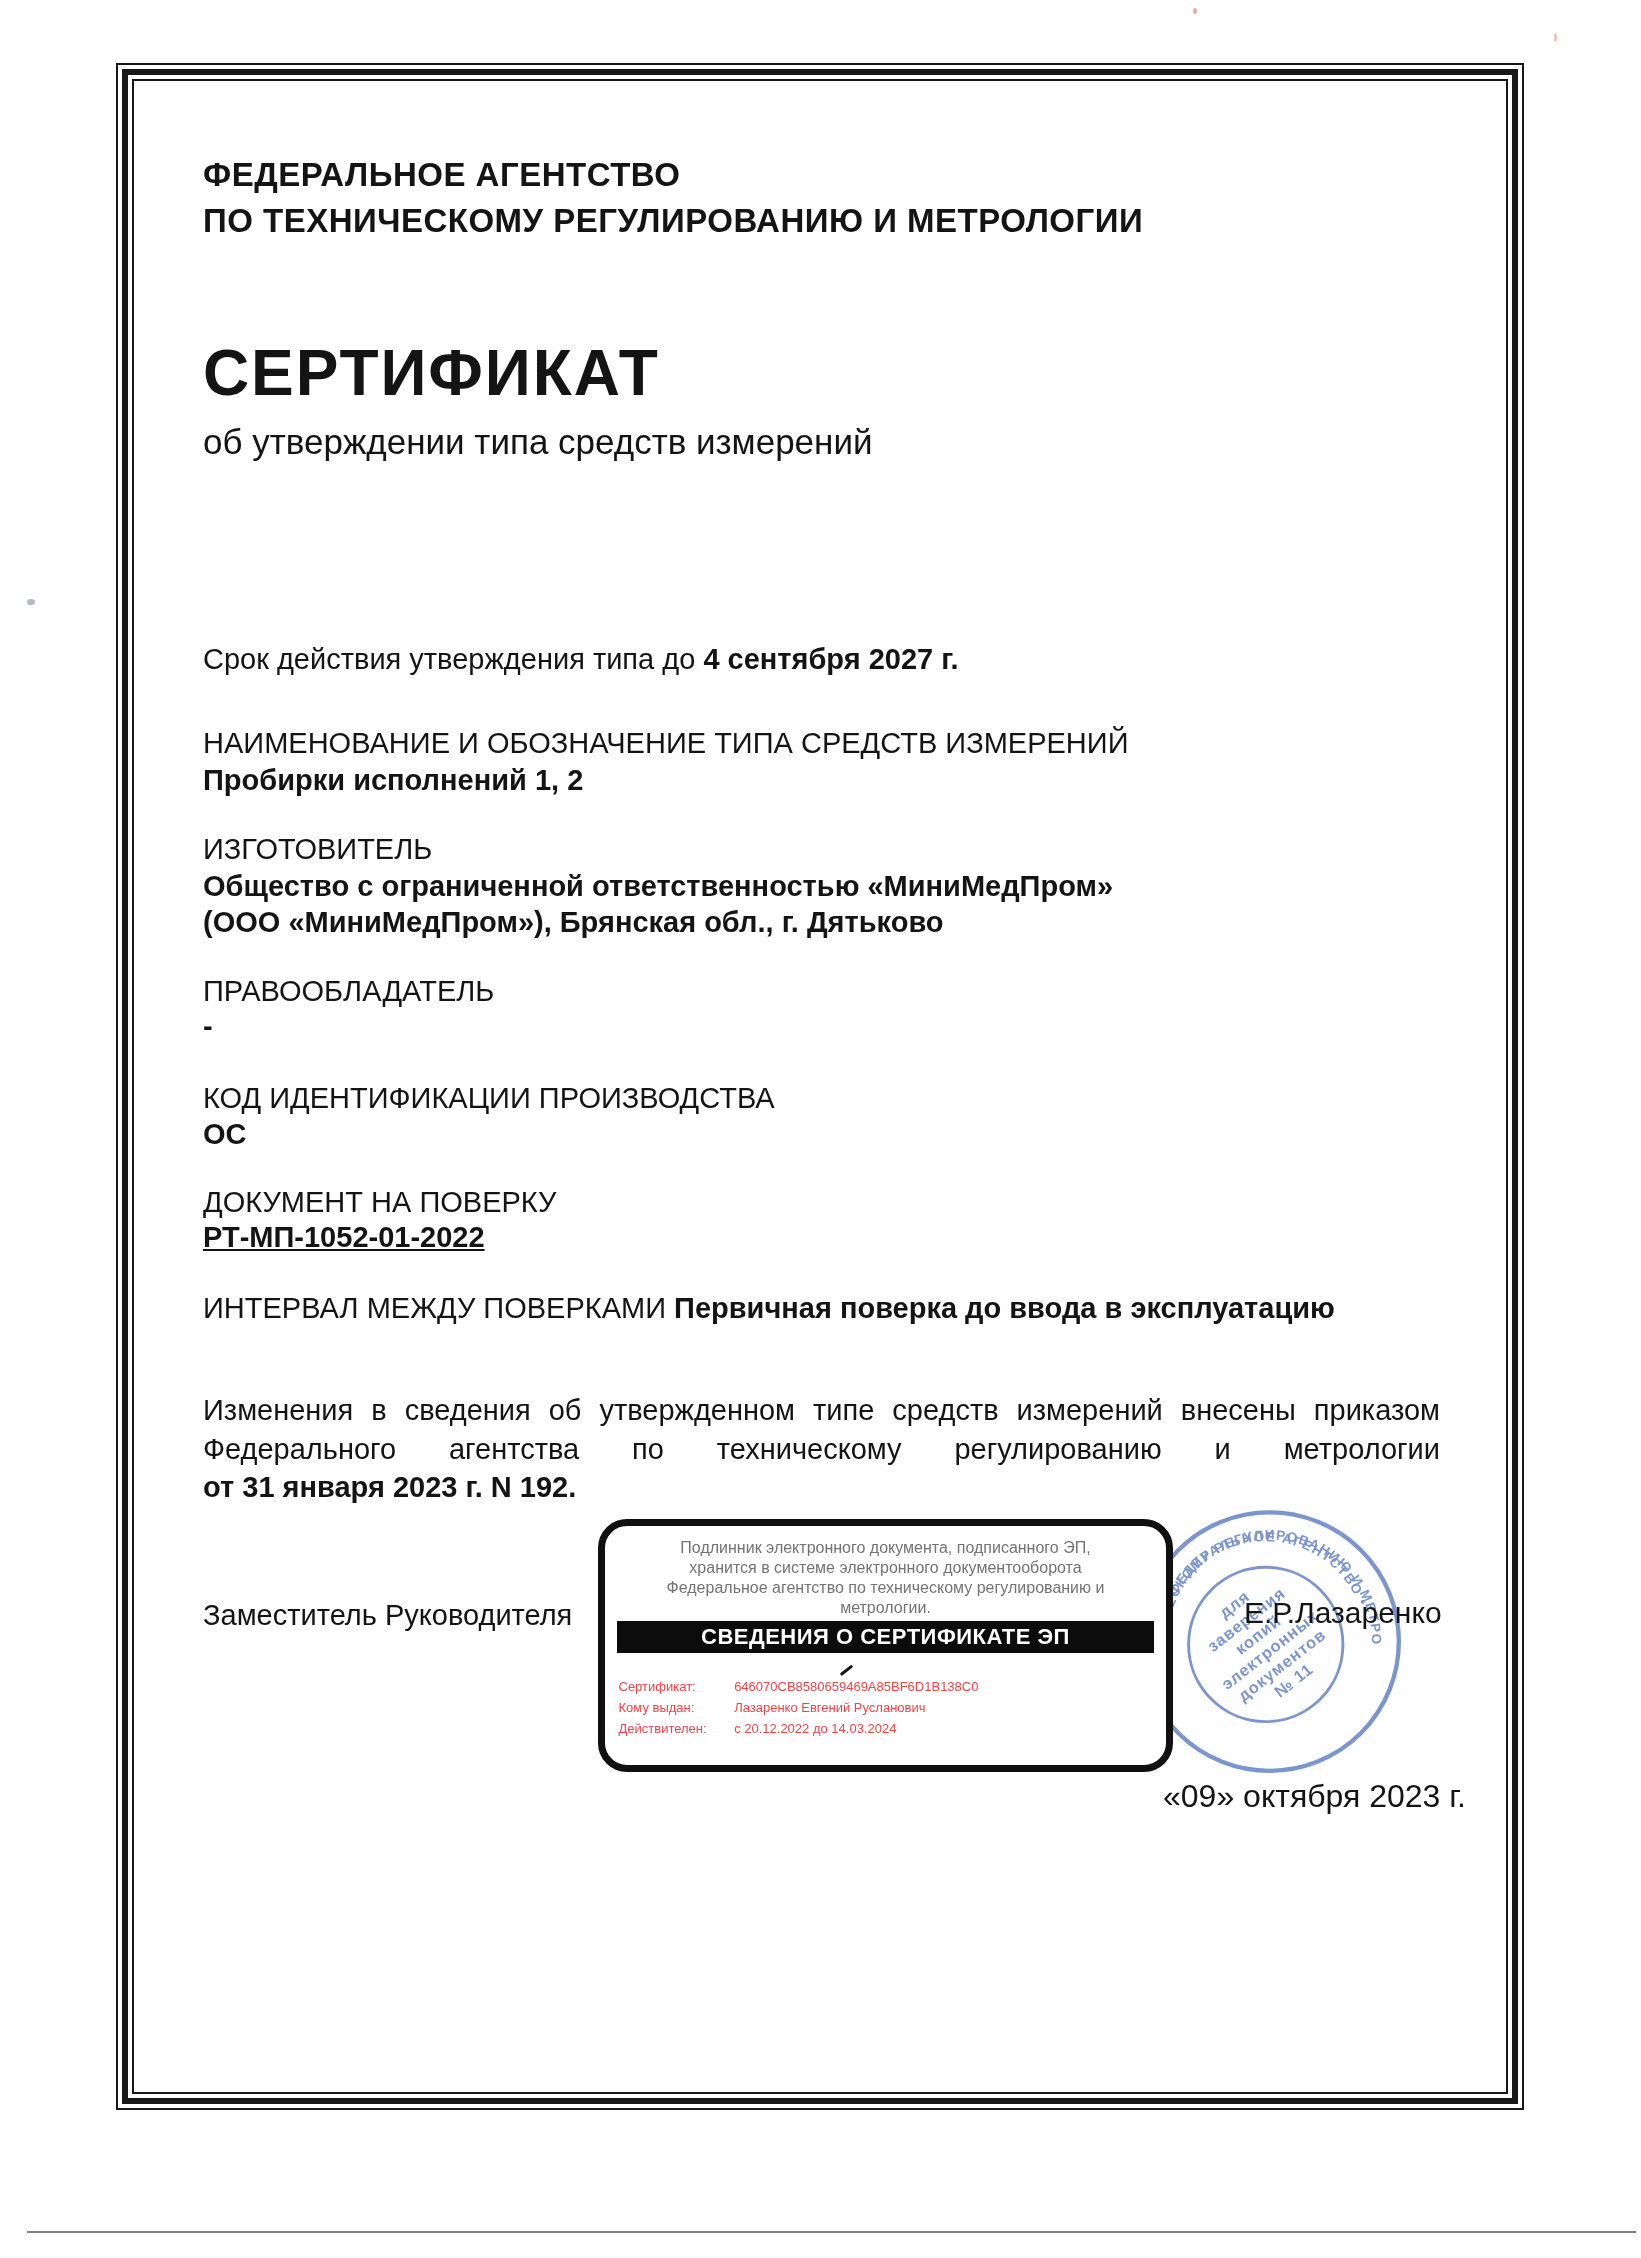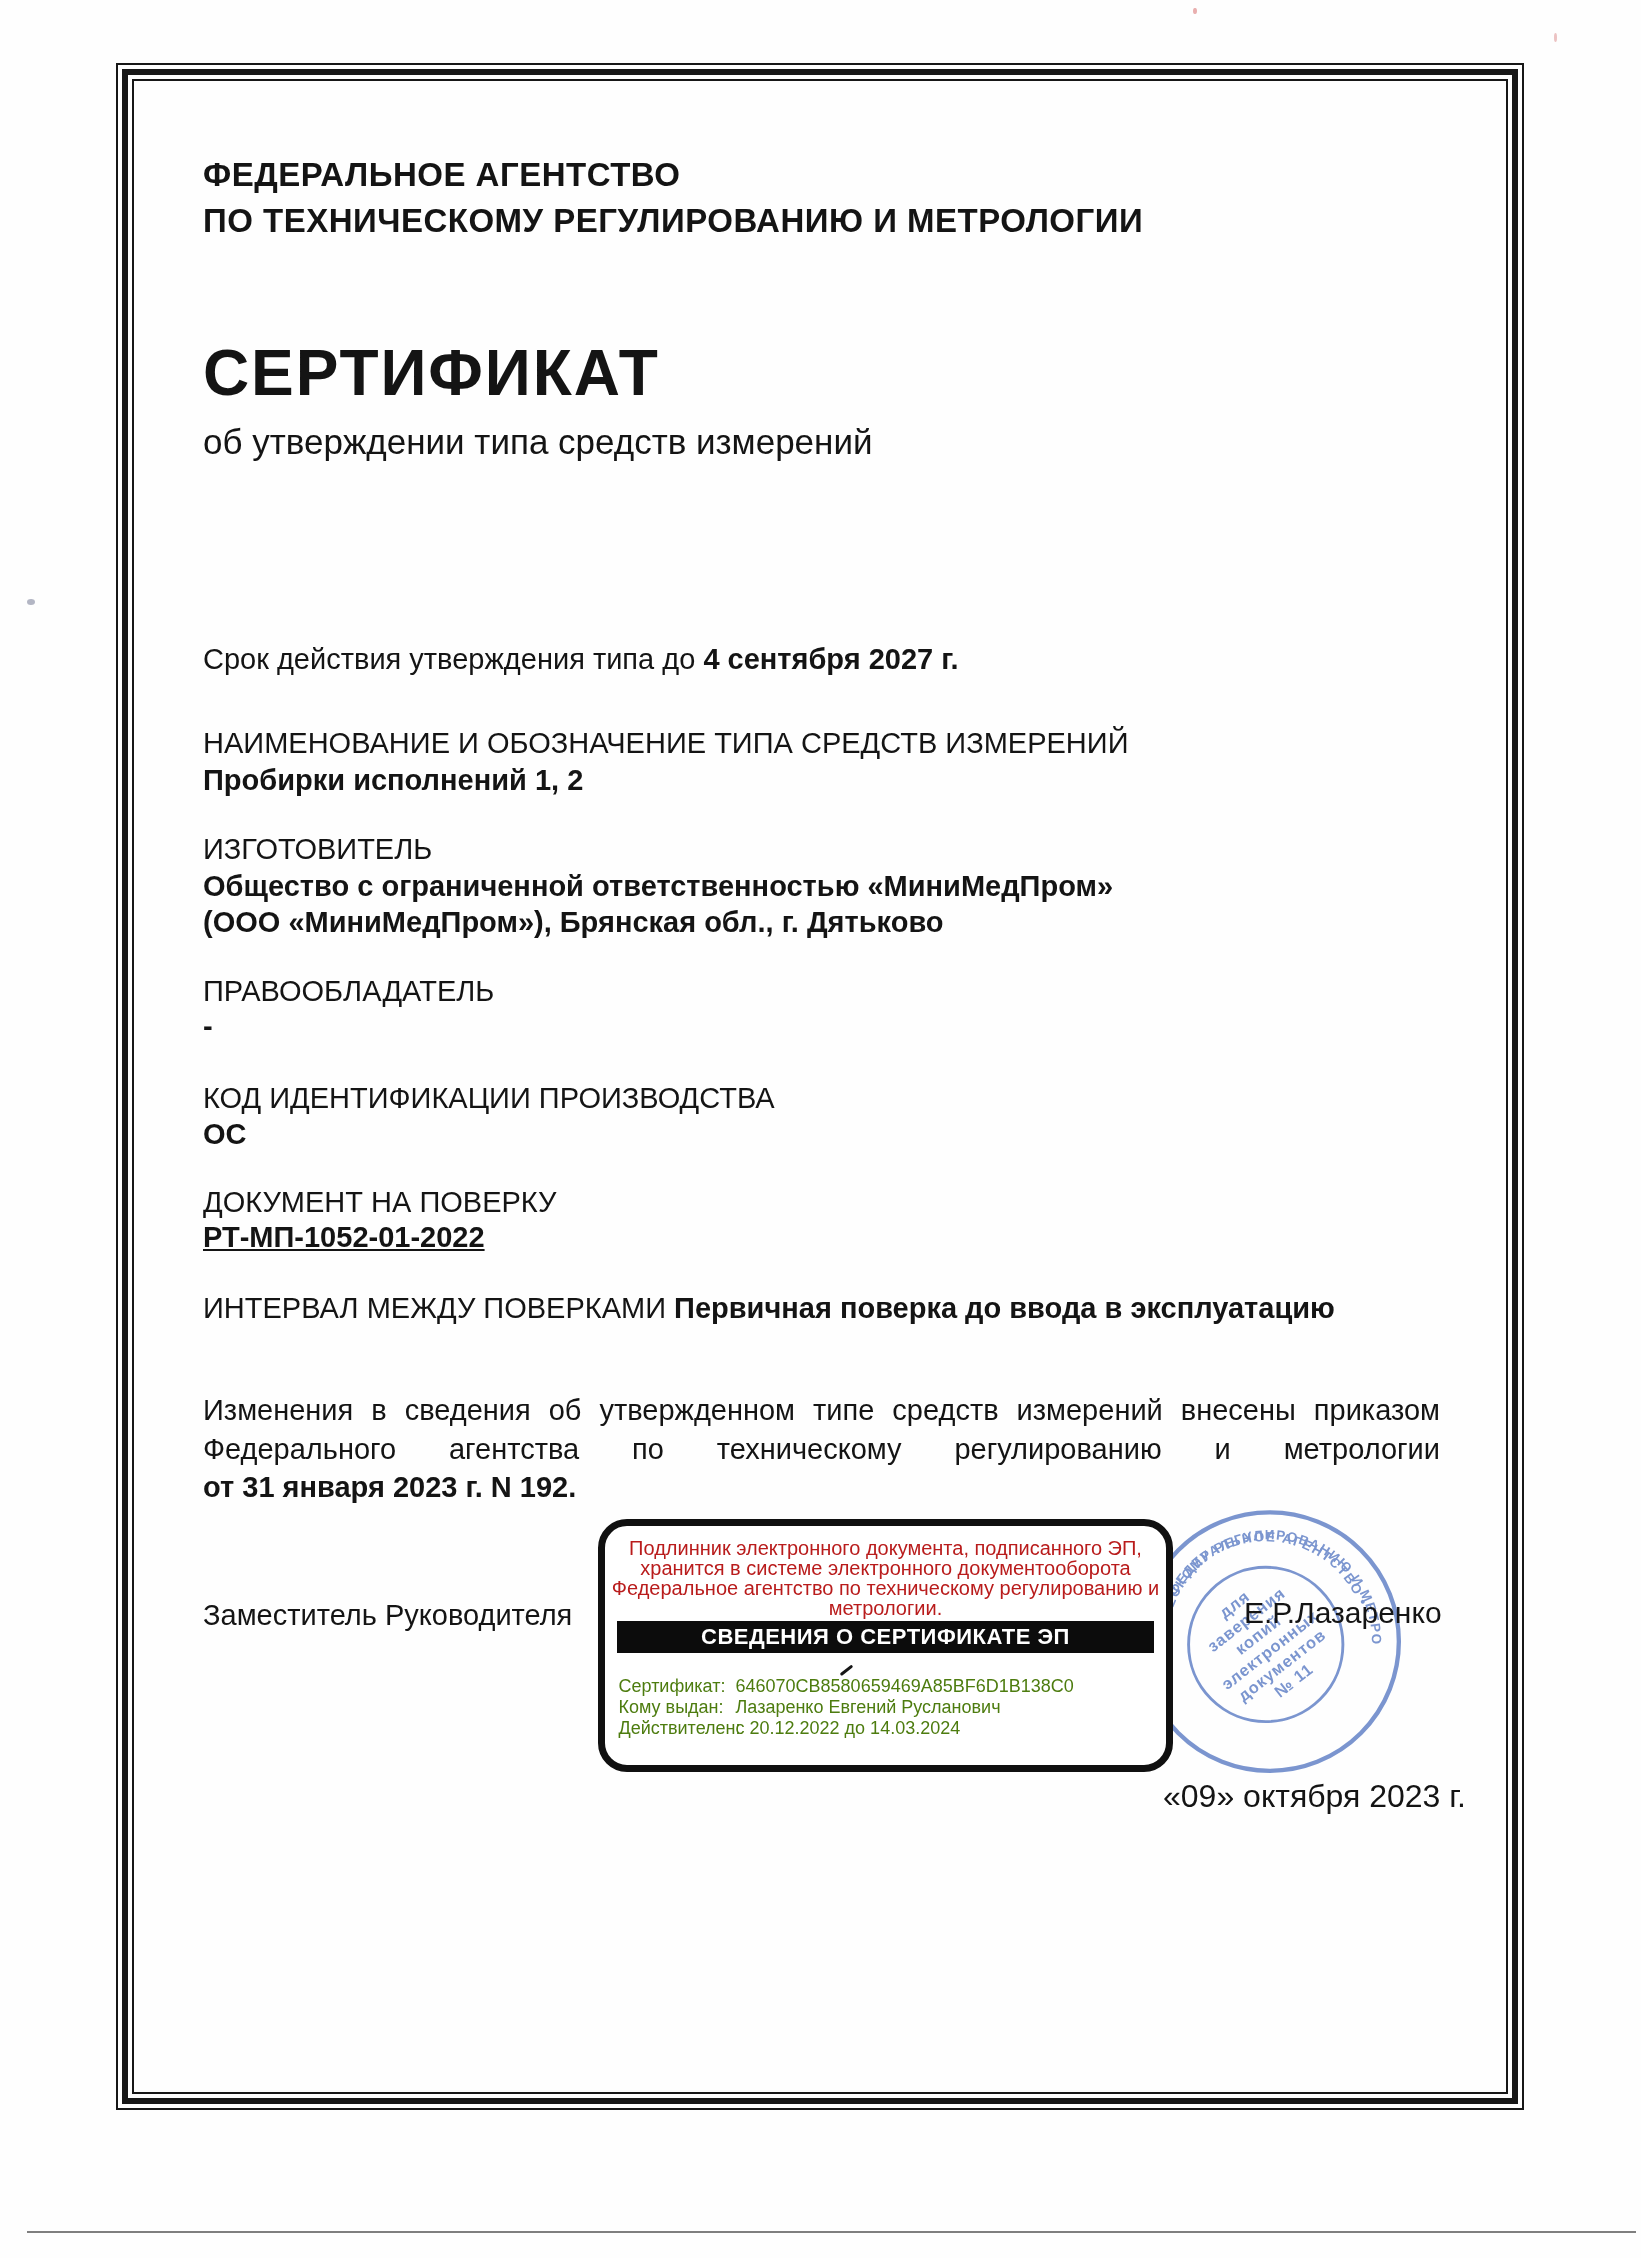--- a/index.html
+++ b/index.html
@@ -21,28 +21,28 @@
   .subtitle{font-size:35px;}
   .docnum{font-weight:bold;font-size:32px;}
   .body-line{left:203px;width:1237px;font-size:29px;line-height:36px;}
   .b{font-weight:bold;}
   .just{text-align:justify;text-align-last:justify;}
   
   .esign-box{
     left:598px;top:1519px;width:575px;height:253px;box-sizing:border-box;
     background:#ffffff;border:7.7px solid #101010;border-radius:29px;z-index:2;
   }
-  .esign-head{margin-top:11.6px;text-align:center;font-size:20px;line-height:20px;color:#b91c1c;}
+  .esign-head{margin-top:11.6px;text-align:center;font-size:16px;line-height:20px;color:#737373;}
   .esign-banner{
     margin:3.9px 11.6px 0 11.6px;height:32px;background:#0c0c0c;color:#ffffff;
     font-weight:bold;font-size:22px;line-height:32px;text-align:center;letter-spacing:0.5px;
   }
   .esign-tick{position:absolute;left:234px;top:143px;width:14.5px;height:2.9px;background:#161616;
     transform:rotate(-38deg);border-radius:1.9px;}
-  .esign-rows{margin:23px 0 0 13.5px;font-size:18px;line-height:21px;color:#4d7c0f;}
+  .esign-rows{margin:23px 0 0 13.5px;font-size:13px;line-height:21px;color:#ef4444;}
   .esign-row .lbl{display:inline-block;width:112px;}
   
   .stamp{left:1123px;top:1487px;z-index:1;opacity:.8;}
   .sig-name{left:1244px;top:1596px;font-size:30px;z-index:3;}
   .sig-date{left:1163px;top:1778px;font-size:32px;z-index:3;}
   .pos-title{left:203px;top:1599px;font-size:29px;}
   
   .scanline{left:27px;top:2231px;width:1609px;height:1.9px;background:#686868;opacity:.85;}
   .speck{border-radius:50%;}
 </style>

